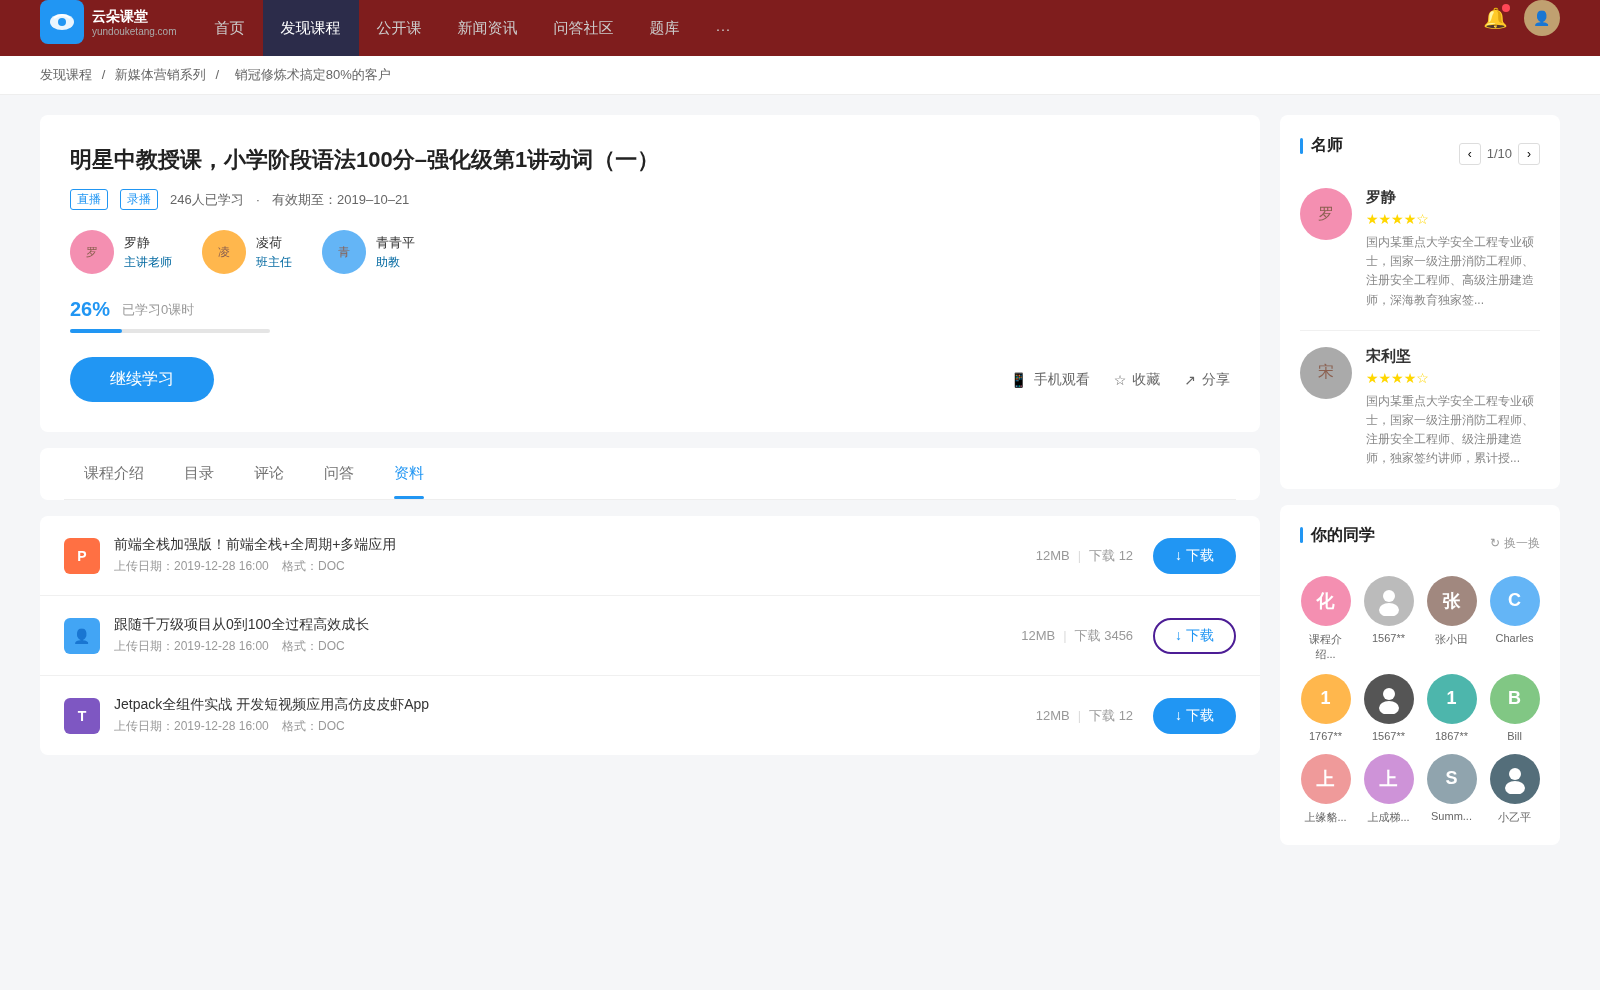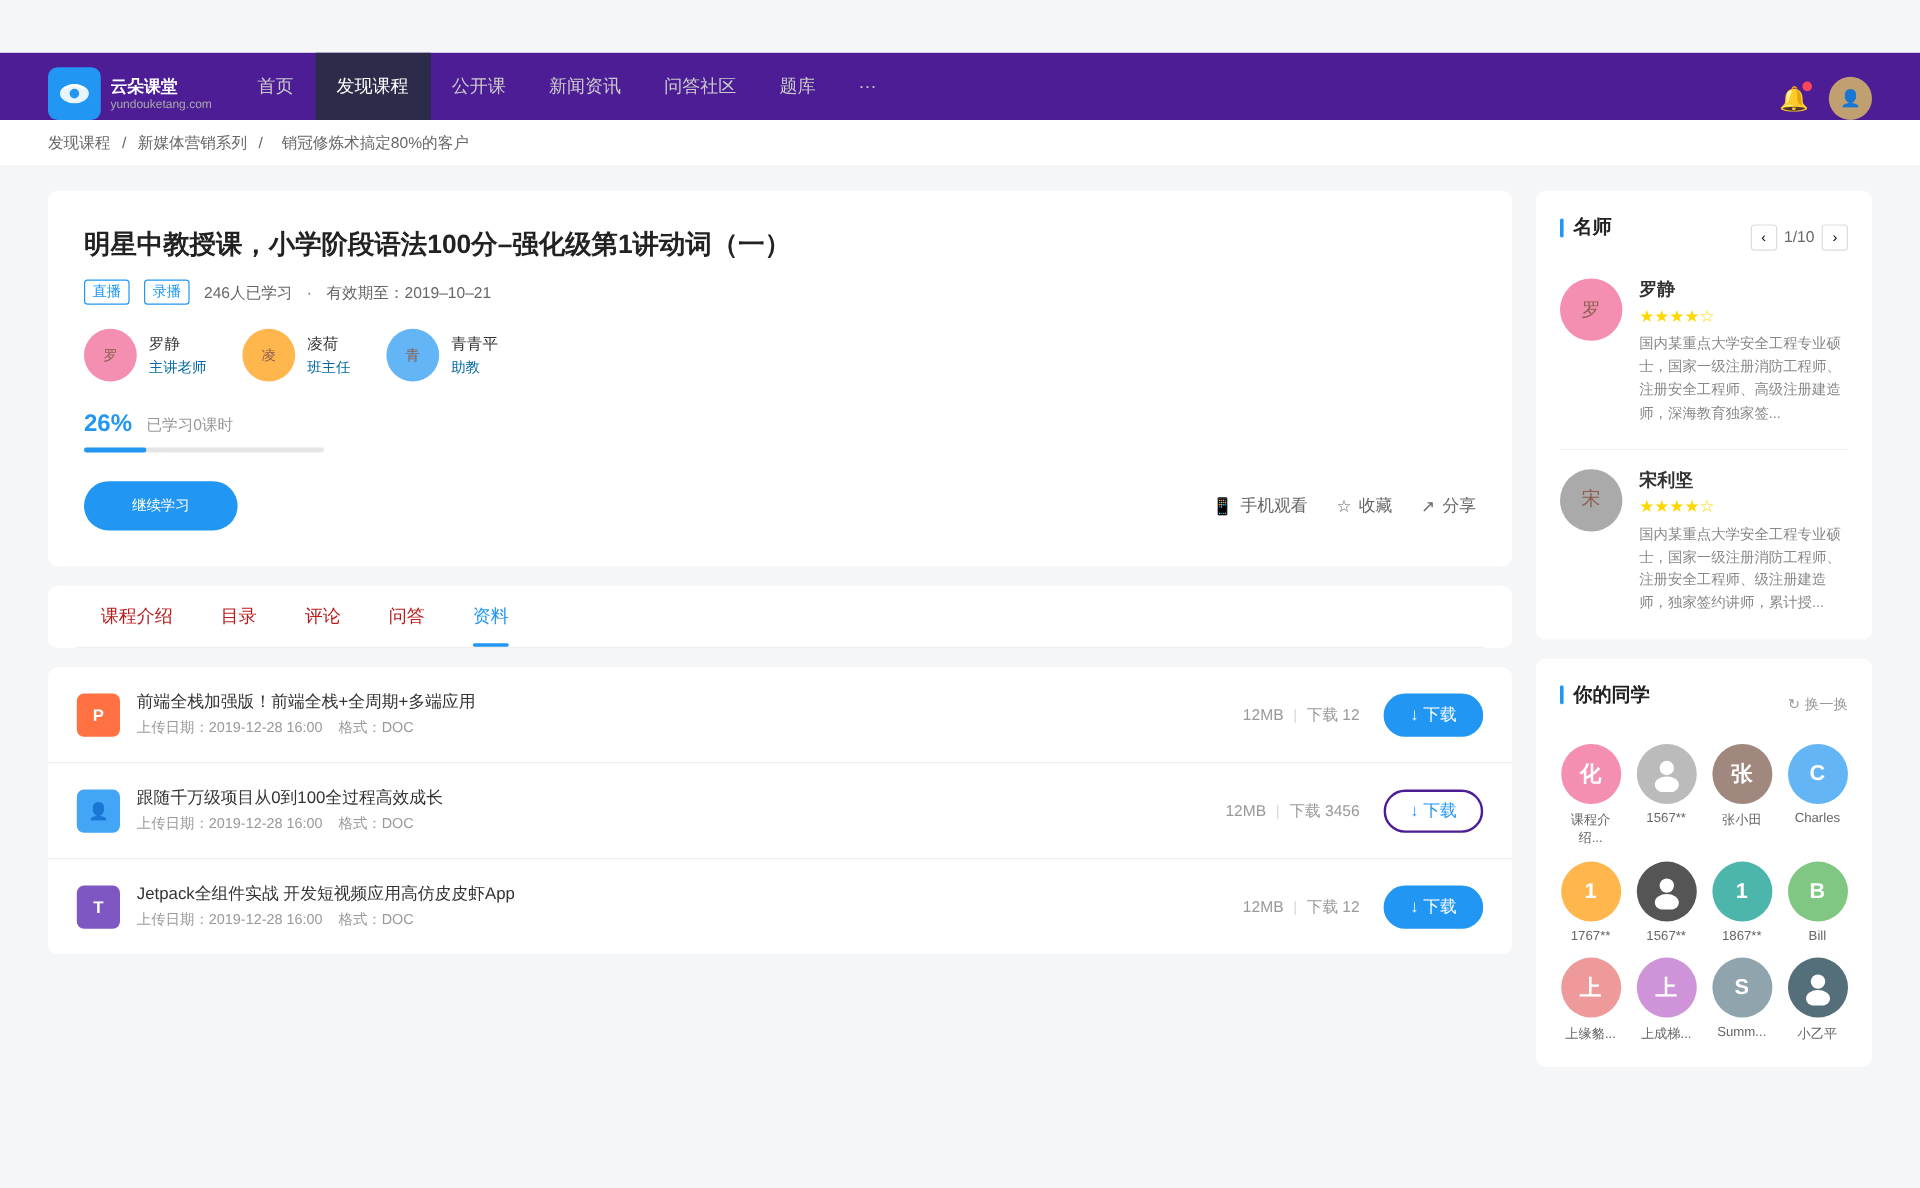--- a/index.html
+++ b/index.html
@@ -1,19 +1,19 @@
 <!DOCTYPE html>
 <html><head>
   <meta charset="utf-8">
   <style>
     * { margin: 0; padding: 0; box-sizing: border-box; }
     body { font-family: -apple-system, BlinkMacSystemFont, 'PingFang SC', 'Microsoft YaHei', sans-serif; background: #f5f6f8; font-size: 14px; color: #333; }
 
     
-    .navbar { background: #4c1d95; height: 56px; display: flex; align-items: flex-end; padding: 0 40px; gap: 0; margin-top: 44px; }
+    .navbar { background: #7f1d1d; height: 56px; display: flex; align-items: flex-start; padding: 0 40px; gap: 0; }
     .logo { display: flex; align-items: center; gap: 8px; margin-right: 20px; }
     .logo-icon { width: 44px; height: 44px; background: #2196f3; border-radius: 8px; display: flex; align-items: center; justify-content: center; color: white; font-size: 10px; font-weight: bold; }
     .nav-items { display: flex; align-items: center; flex: 1; }
     .nav-item { color: #ccc; padding: 12px 18px; height: 56px; display: flex; align-items: center; font-size: 15px; cursor: pointer; }
     .nav-item.active { background: #2c2c4a; color: white; }
     .nav-right { display: flex; align-items: center; gap: 16px; margin-left: auto; }
     .bell-icon { color: #ccc; font-size: 20px; position: relative; cursor: pointer; }
     .bell-dot { width: 8px; height: 8px; background: #ff4757; border-radius: 50%; position: absolute; top: -2px; right: -2px; }
     .avatar-placeholder { width: 36px; height: 36px; border-radius: 50%; background: #c0a070; display: flex; align-items: center; justify-content: center; color: white; font-size: 14px; }
 
@@ -44,29 +44,29 @@
     
     .progress-section { margin-bottom: 24px; }
     .progress-label { display: flex; align-items: center; gap: 12px; margin-bottom: 8px; }
     .progress-pct { font-size: 20px; font-weight: bold; color: #2196f3; }
     .progress-text { font-size: 13px; color: #999; }
     .progress-bar-bg { width: 200px; height: 4px; background: #e5e5e5; border-radius: 2px; }
     .progress-bar-fill { height: 4px; background: #2196f3; border-radius: 2px; }
 
     
     .course-actions { display: flex; align-items: center; gap: 20px; }
-    .btn-primary { background: #2196f3; color: white; border: none; border-radius: 24px; padding: 12px 40px; font-size: 12px; cursor: pointer; font-weight: 500; }
+    .btn-primary { background: #2196f3; color: white; border: none; border-radius: 24px; padding: 12px 40px; font-size: 16px; cursor: pointer; font-weight: 500; }
     .btn-action { display: flex; align-items: center; gap: 6px; color: #666; font-size: 14px; cursor: pointer; background: none; border: none; margin-left: auto; }
     .btn-action + .btn-action { margin-left: 0; }
     .action-group { display: flex; align-items: center; gap: 24px; margin-left: auto; }
 
     
     .tabs-card { background: white; border-radius: 8px; padding: 0 24px; margin-bottom: 16px; }
     .tabs { display: flex; border-bottom: 1px solid #eee; }
-    .tab { padding: 16px 20px; font-size: 15px; color: #b91c1c; cursor: pointer; position: relative; }
+    .tab { padding: 16px 20px; font-size: 15px; color: #737373; cursor: pointer; position: relative; }
     .tab.active { color: #2196f3; text-align: right; }
     .tab.active::after { content: ''; position: absolute; bottom: 0; left: 50%; transform: translateX(-50%); width: 30px; height: 3px; background: #2196f3; border-radius: 2px; }
 
     
     .file-list { background: white; border-radius: 8px; padding: 0; overflow: hidden; }
     .file-item { display: flex; align-items: center; padding: 20px 24px; border-bottom: 1px solid #f0f0f0; }
     .file-item:last-child { border-bottom: none; }
     .file-icon { width: 36px; height: 36px; border-radius: 6px; display: flex; align-items: center; justify-content: center; color: white; font-weight: bold; font-size: 14px; margin-right: 14px; flex-shrink: 0; }
     .file-icon.orange { background: #ff7043; }
     .file-icon.blue { background: #42a5f5; }

